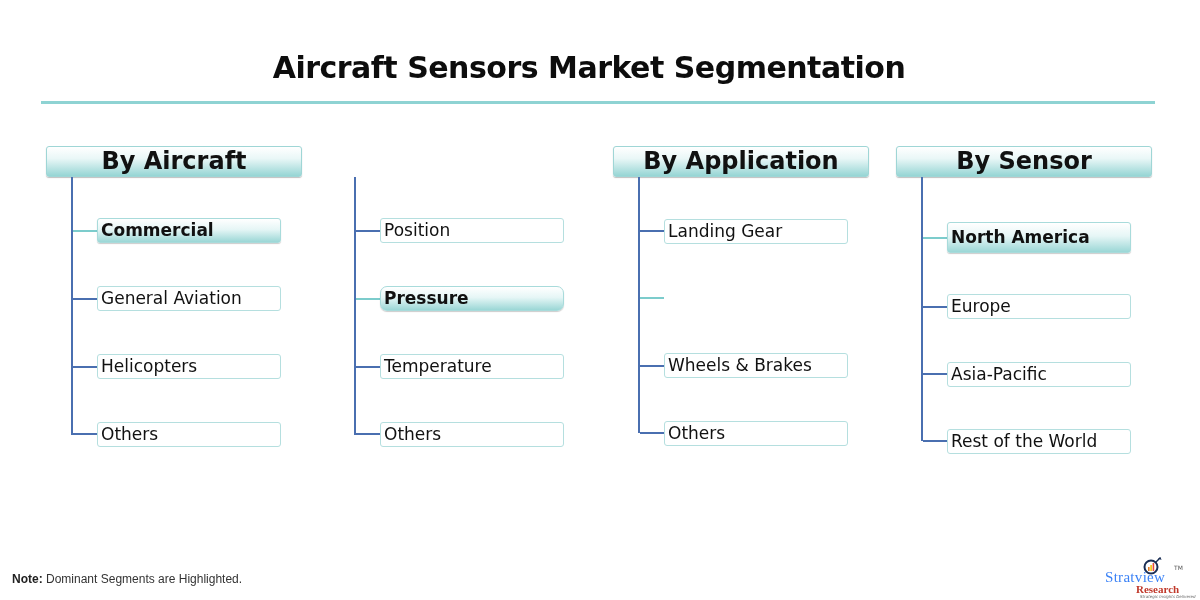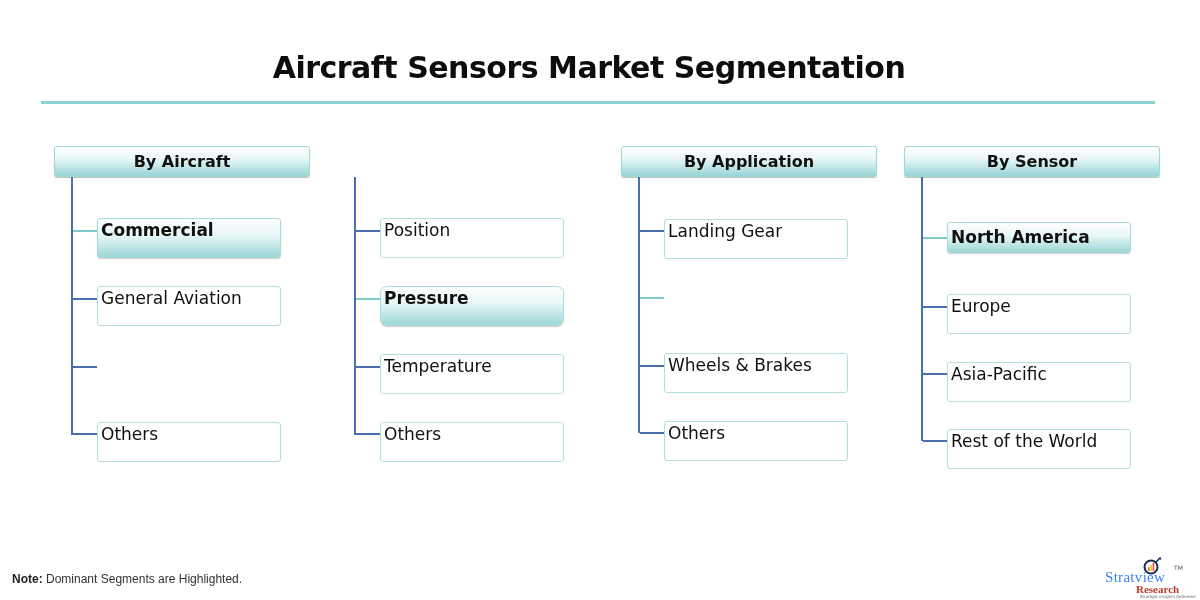--- a/index.html
+++ b/index.html
@@ -15,33 +15,33 @@
       position: absolute; left: 41px; top: 101px; width: 1114px; height: 3px;
       background: #8ed3d3;
     }
 
     .column { position: absolute; top: 146px; width: 258px; height: 320px; }
     .col-header {
       position: absolute; left: 0; top: 0; width: 256px; height: 31px;
       border: 1px solid #9fd6d6; border-radius: 3px;
       background: linear-gradient(to bottom, #ffffff 0%, #e9f7f7 40%, #96d5d4 100%);
       box-shadow: 0 1px 1px rgba(0,0,0,0.25);
-      text-align: center; font-size: 16px; font-weight: bold; line-height: 29px; color: #111; margin-left: 8px;
+      text-align: center; font-size: 24px; font-weight: bold; line-height: 29px; color: #111;
     }
     .trunk {
       position: absolute; left: 25px; top: 31px; width: 2px;
       background: #4a6fb0;
     }
     .branch {
       position: absolute; left: 27px; height: 2px; width: 24px;
       background: #4a6fb0;
     }
     .branch.hl { background: #7ccccc; }
     .item {
-      position: absolute; left: 51px; width: 184px; height: 40px;
+      position: absolute; left: 51px; width: 184px; height: 25px;
       border: 1px solid #b5dfdf; border-radius: 3px; background: #ffffff;
       font-size: 17px; line-height: 23px; padding-left: 3px; color: #111;
       white-space: nowrap;
     }
     .item.hl {
       font-weight: bold;
       background: linear-gradient(to bottom, #ffffff 0%, #e6f6f6 45%, #9bd7d6 100%);
       border-color: #a8dbdb;
       box-shadow: 0 1px 1px rgba(0,0,0,0.2);
     }
@@ -76,20 +76,21 @@
 <div class="title-rule"></div>
 
 <div class="column" style="left:46px;">
   <div class="col-header">By Aircraft</div>
   <div class="trunk" style="height:258px;"></div>
   <div class="branch hl" style="top:84px;"></div>
   <div class="item hl" style="top:72px;">Commercial</div>
   <div class="branch" style="top:152px;"></div>
   <div class="item" style="top:140px;">General Aviation</div>
   <div class="branch" style="top:220px;"></div>
+  <div class="item" style="top:208px;">Helicopters</div>
   <div class="branch" style="top:287px;"></div>
   <div class="item" style="top:276px;">Others</div>
 </div>
 
 <div class="column" style="left:329px;">
   <div class="trunk" style="height:258px;"></div>
   <div class="branch" style="top:84px;"></div>
   <div class="item" style="top:72px;">Position</div>
   <div class="branch hl" style="top:152px;"></div>
   <div class="item hl" style="top:140px;border-radius:7px;">Pressure</div>

